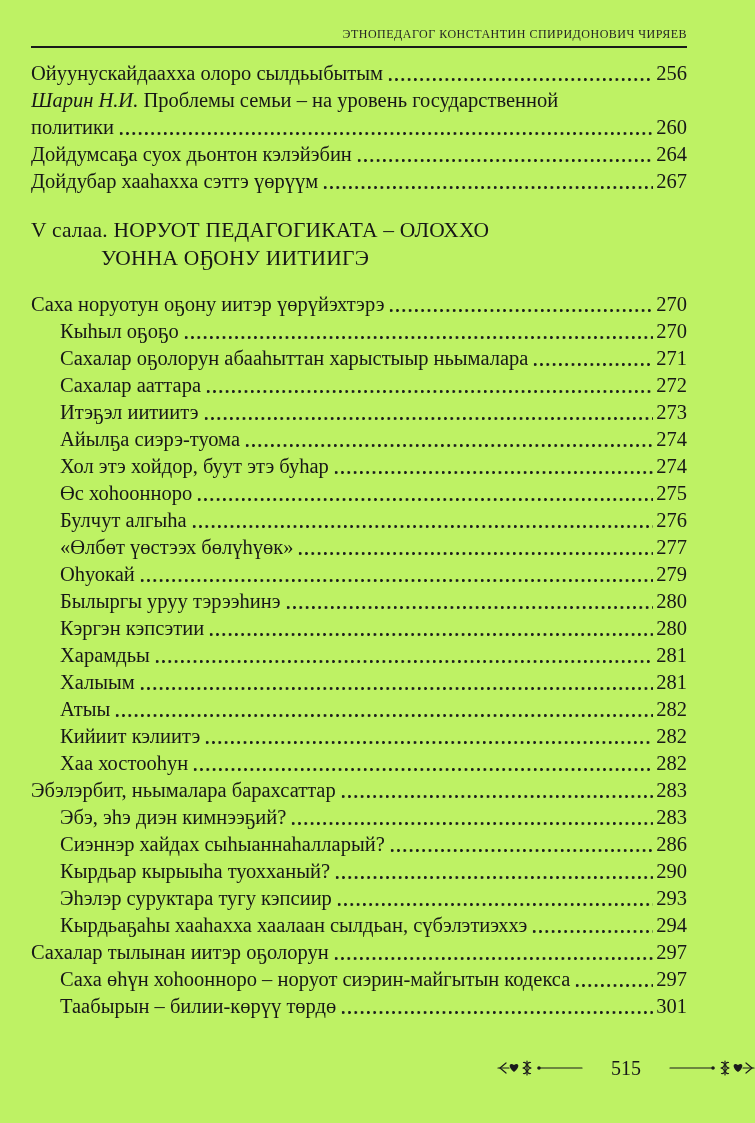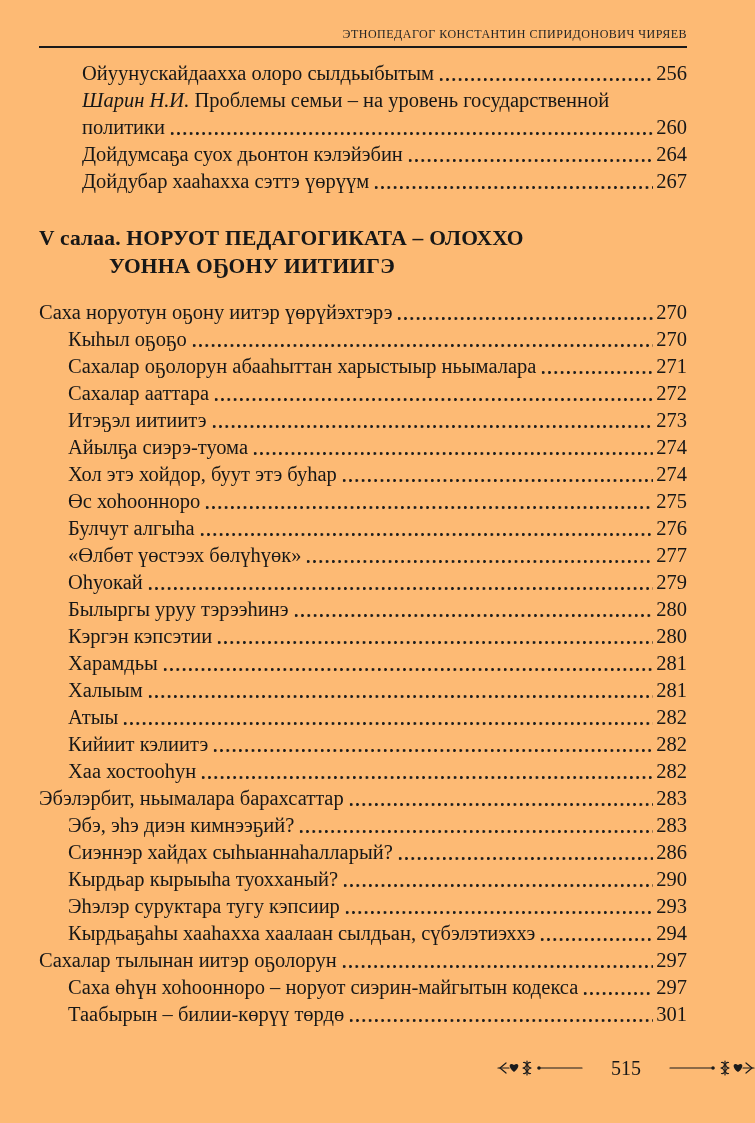--- a/index.html
+++ b/index.html
@@ -6,36 +6,36 @@
   html, body { width:755px; background:#ffffff; }
   body {
     height:1123px;
     font-family:"Liberation Serif", serif;
     color:#171717;
     overflow:hidden;
   }
   .page {
     position:relative;
     width:755px; height:1123px;
-    background:#fdba74;
-    padding:27px 68px 0 39px;
+    background:#bef264;
+    padding:27px 68px 0 31px;
   }
   .running-head {
     text-align:right;
     font-size:12px;
     line-height:14px;
     letter-spacing:0.5px;
     color:#242424;
     white-space:nowrap;
   }
   .rule {
     margin-top:5px;
     border-bottom:2px solid #1a1a1a;
   }
-  .toc-list-top { margin-top:11px;margin-left:43px; }
+  .toc-list-top { margin-top:11px; }
   .toc-list-main { margin-top:17px; }
   .toc-row {
     display:flex;
     align-items:flex-end;
     height:27px;
     font-size:20.5px;
     line-height:26px;
     white-space:nowrap;
     overflow:hidden;
   }
@@ -46,23 +46,23 @@
     flex:1 1 auto;
     height:5px;
     margin:0 3px 4px 5px;
     background-image: radial-gradient(circle at 2.2px 2.5px, #1c1c1c 1.25px, rgba(0,0,0,0) 1.5px);
     background-size:6.3px 5px;
     background-repeat:repeat-x;
     background-position:left bottom;
   }
   .toc-page { flex:0 0 auto; }
   .section-heading {
-    margin:30px 0 18px 0;
+    margin:22px 0 18px 0;
     font-size:21.5px;
-    font-weight:bold;
+    font-weight:normal;
     line-height:28px;
     letter-spacing:0.2px;
   }
   .section-heading .h-line { display:block; }
   .section-heading .h-line2 { padding-left:70px; }
   .page-footer {
     position:absolute;
     left:0; right:0;
     bottom:44px;
     display:flex;

